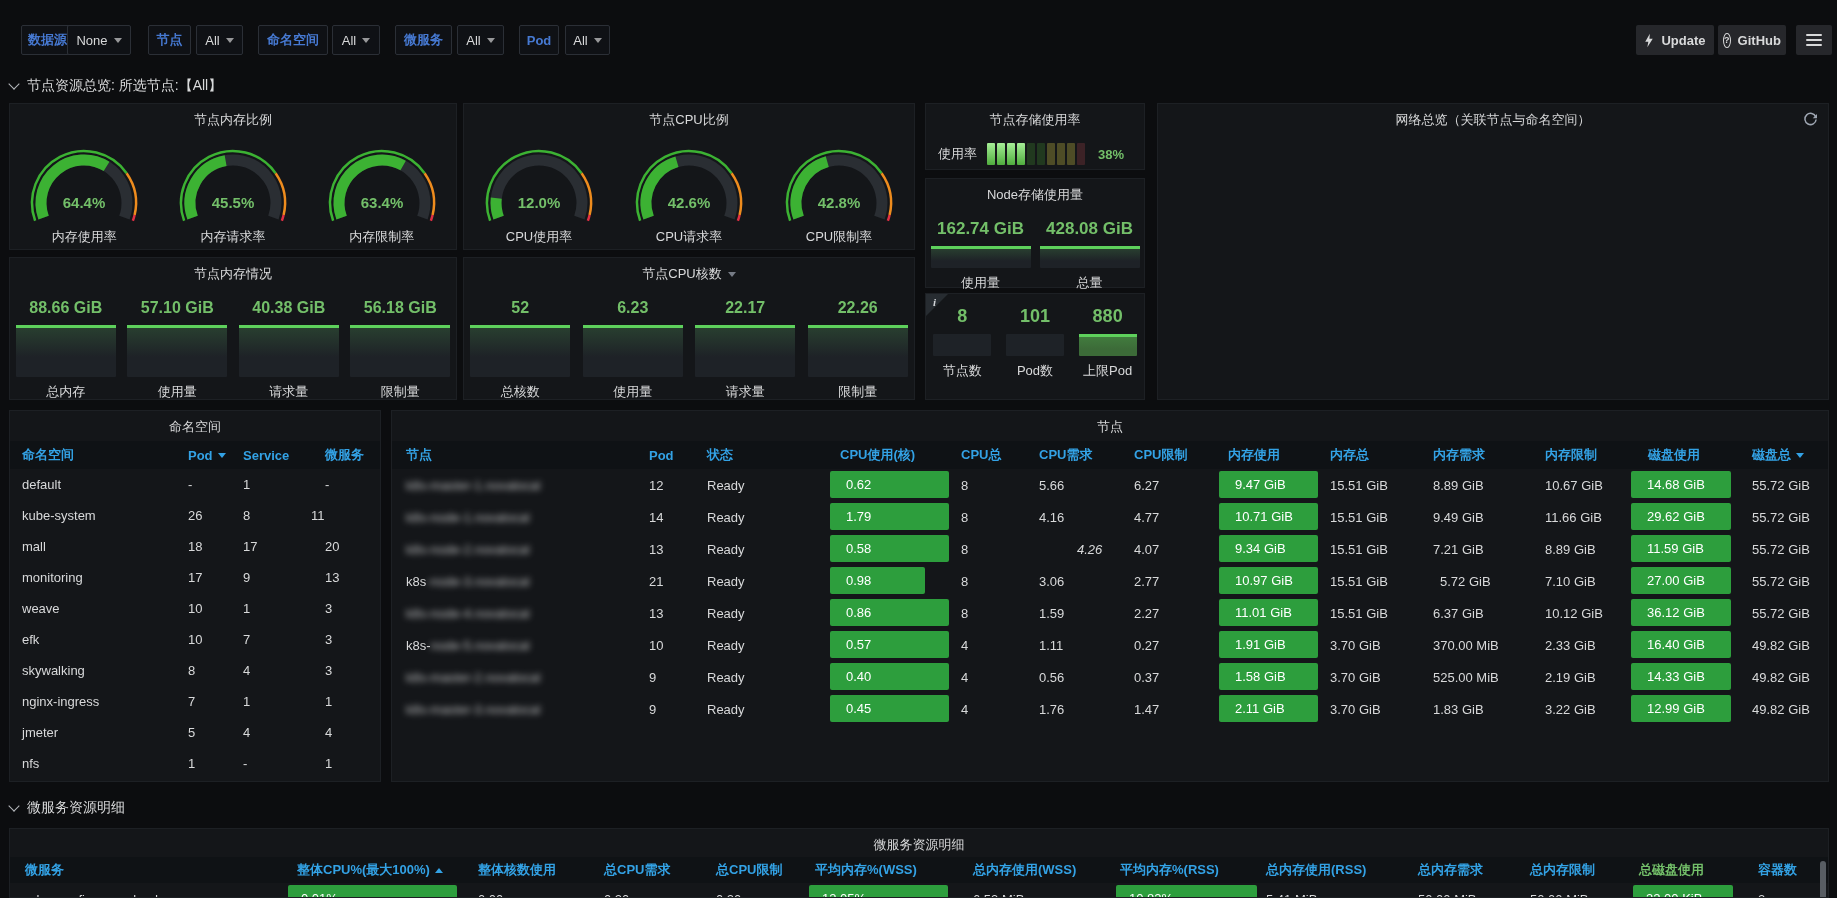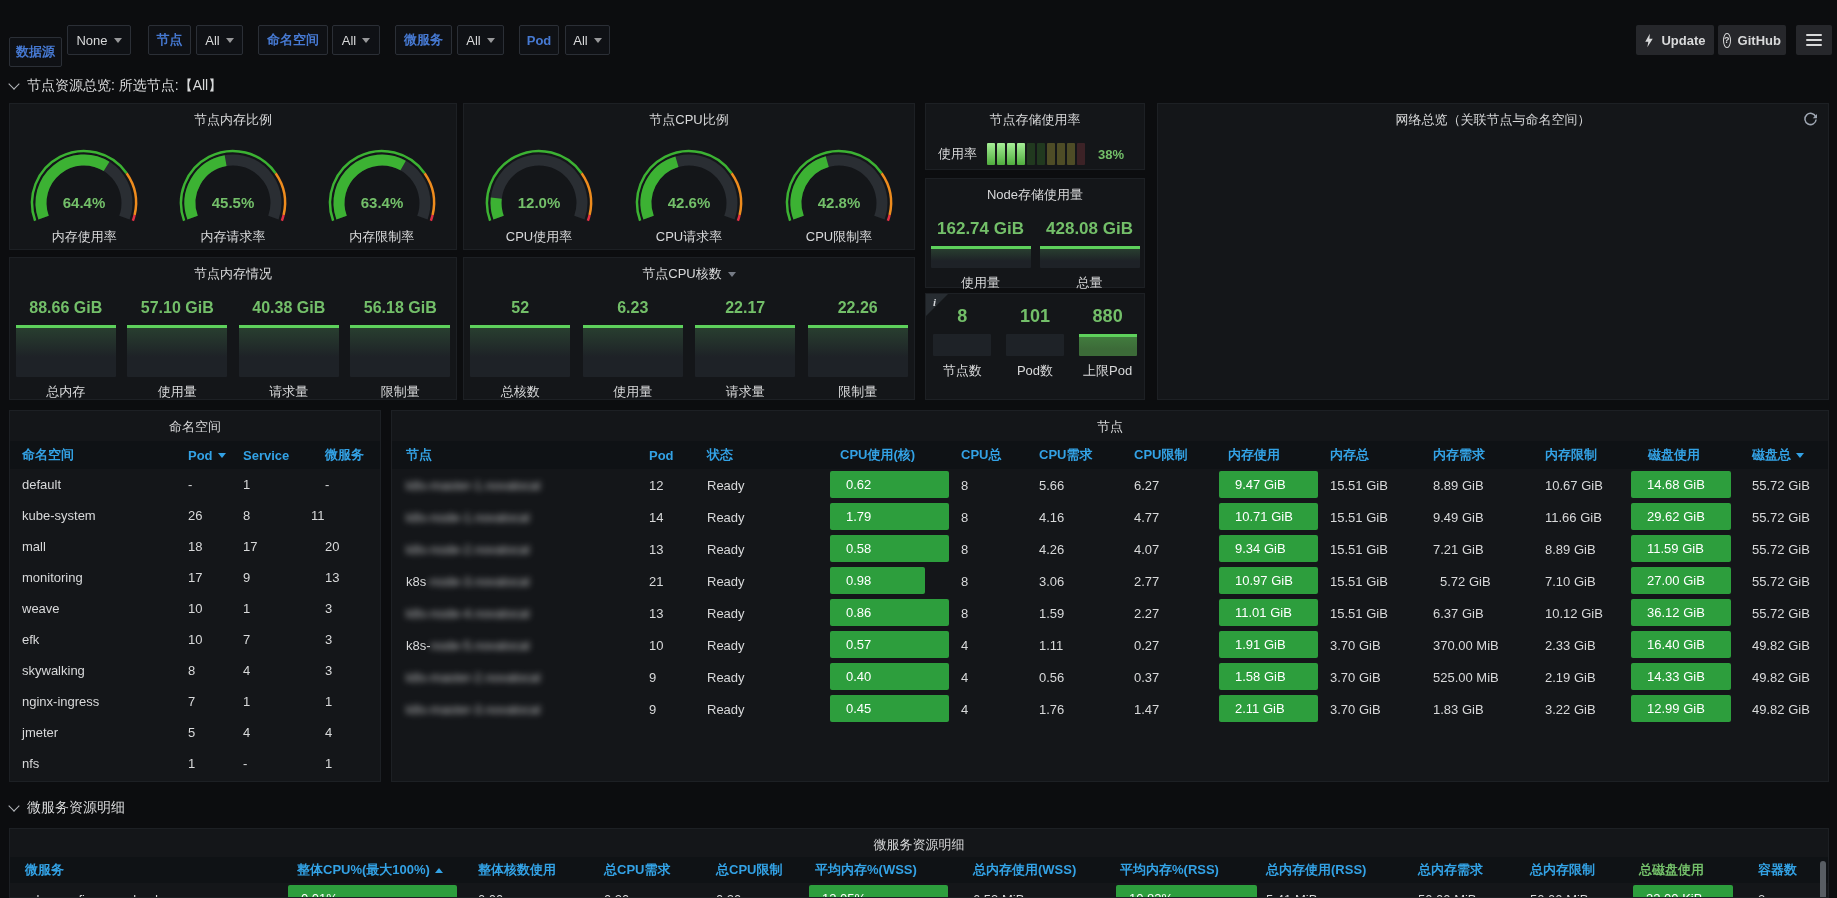--- a/index.html
+++ b/index.html
@@ -62,21 +62,21 @@
   .blur{filter:blur(3px);opacity:.85}
   .tri-dn{width:0;height:0;border-left:4px solid transparent;border-right:4px solid transparent;border-top:5px solid currentColor;display:inline-block}
   .tri-up{width:0;height:0;border-left:4px solid transparent;border-right:4px solid transparent;border-bottom:5px solid currentColor;display:inline-block}
   .scrollbar{position:absolute;right:2px;width:6px;background:#585d63;border-radius:3px}
 </style>
 </head>
 <body>
 
 <div>
   <div id="nav-vars">
-      <div class="var-box var-label" style="left: 9px; width: 53px; margin-top: 12px;">数据源</div>
+      <div class="var-box var-label" style="left: 21px; width: 53px;">数据源</div>
       <div class="var-box var-value" style="left: 67px; width: 64px;">
         <span>None</span>
         <span class="tri-dn" style="color: rgb(151, 152, 154);"></span>
       </div>
       <div class="var-box var-label" style="left: 148px; width: 43px;">节点</div>
       <div class="var-box var-value" style="left: 196px; width: 47px;">
         <span>All</span>
         <span class="tri-dn" style="color: rgb(151, 152, 154);"></span>
       </div>
       <div class="var-box var-label" style="left: 258px; width: 70px;">命名空间</div>
@@ -479,21 +479,21 @@
         <span class="td" style="left: 1360px;">55.72 GiB</span>
       </div>
       <div class="tr" style="top: 122px; height: 32px;">
         <span class="td" style="left: 14px;">
           <span class="blur">k8s-node-2.novalocal</span>
         </span>
         <span class="td" style="left: 257px;">13</span>
         <span class="td" style="left: 315px;">Ready</span>
         <div class="cell-green" style="left: 438px; width: 119px;">0.58</div>
         <span class="td" style="left: 569px;">8</span>
-        <span class="td" style="left: 647px;">4.26</span>
+        <span class="td" style="left: 685px; font-style: italic;">4.26</span>
         <span class="td" style="left: 742px;">4.07</span>
         <div class="cell-green" style="left: 827px; width: 99px;">9.34 GiB</div>
         <span class="td" style="left: 938px;">15.51 GiB</span>
         <span class="td" style="left: 1041px;">7.21 GiB</span>
         <span class="td" style="left: 1153px;">8.89 GiB</span>
         <div class="cell-green" style="left: 1239px; width: 100px;">11.59 GiB</div>
         <span class="td" style="left: 1360px;">55.72 GiB</span>
       </div>
       <div class="tr" style="top: 154px; height: 32px;">
         <span class="td" style="left: 14px;">

